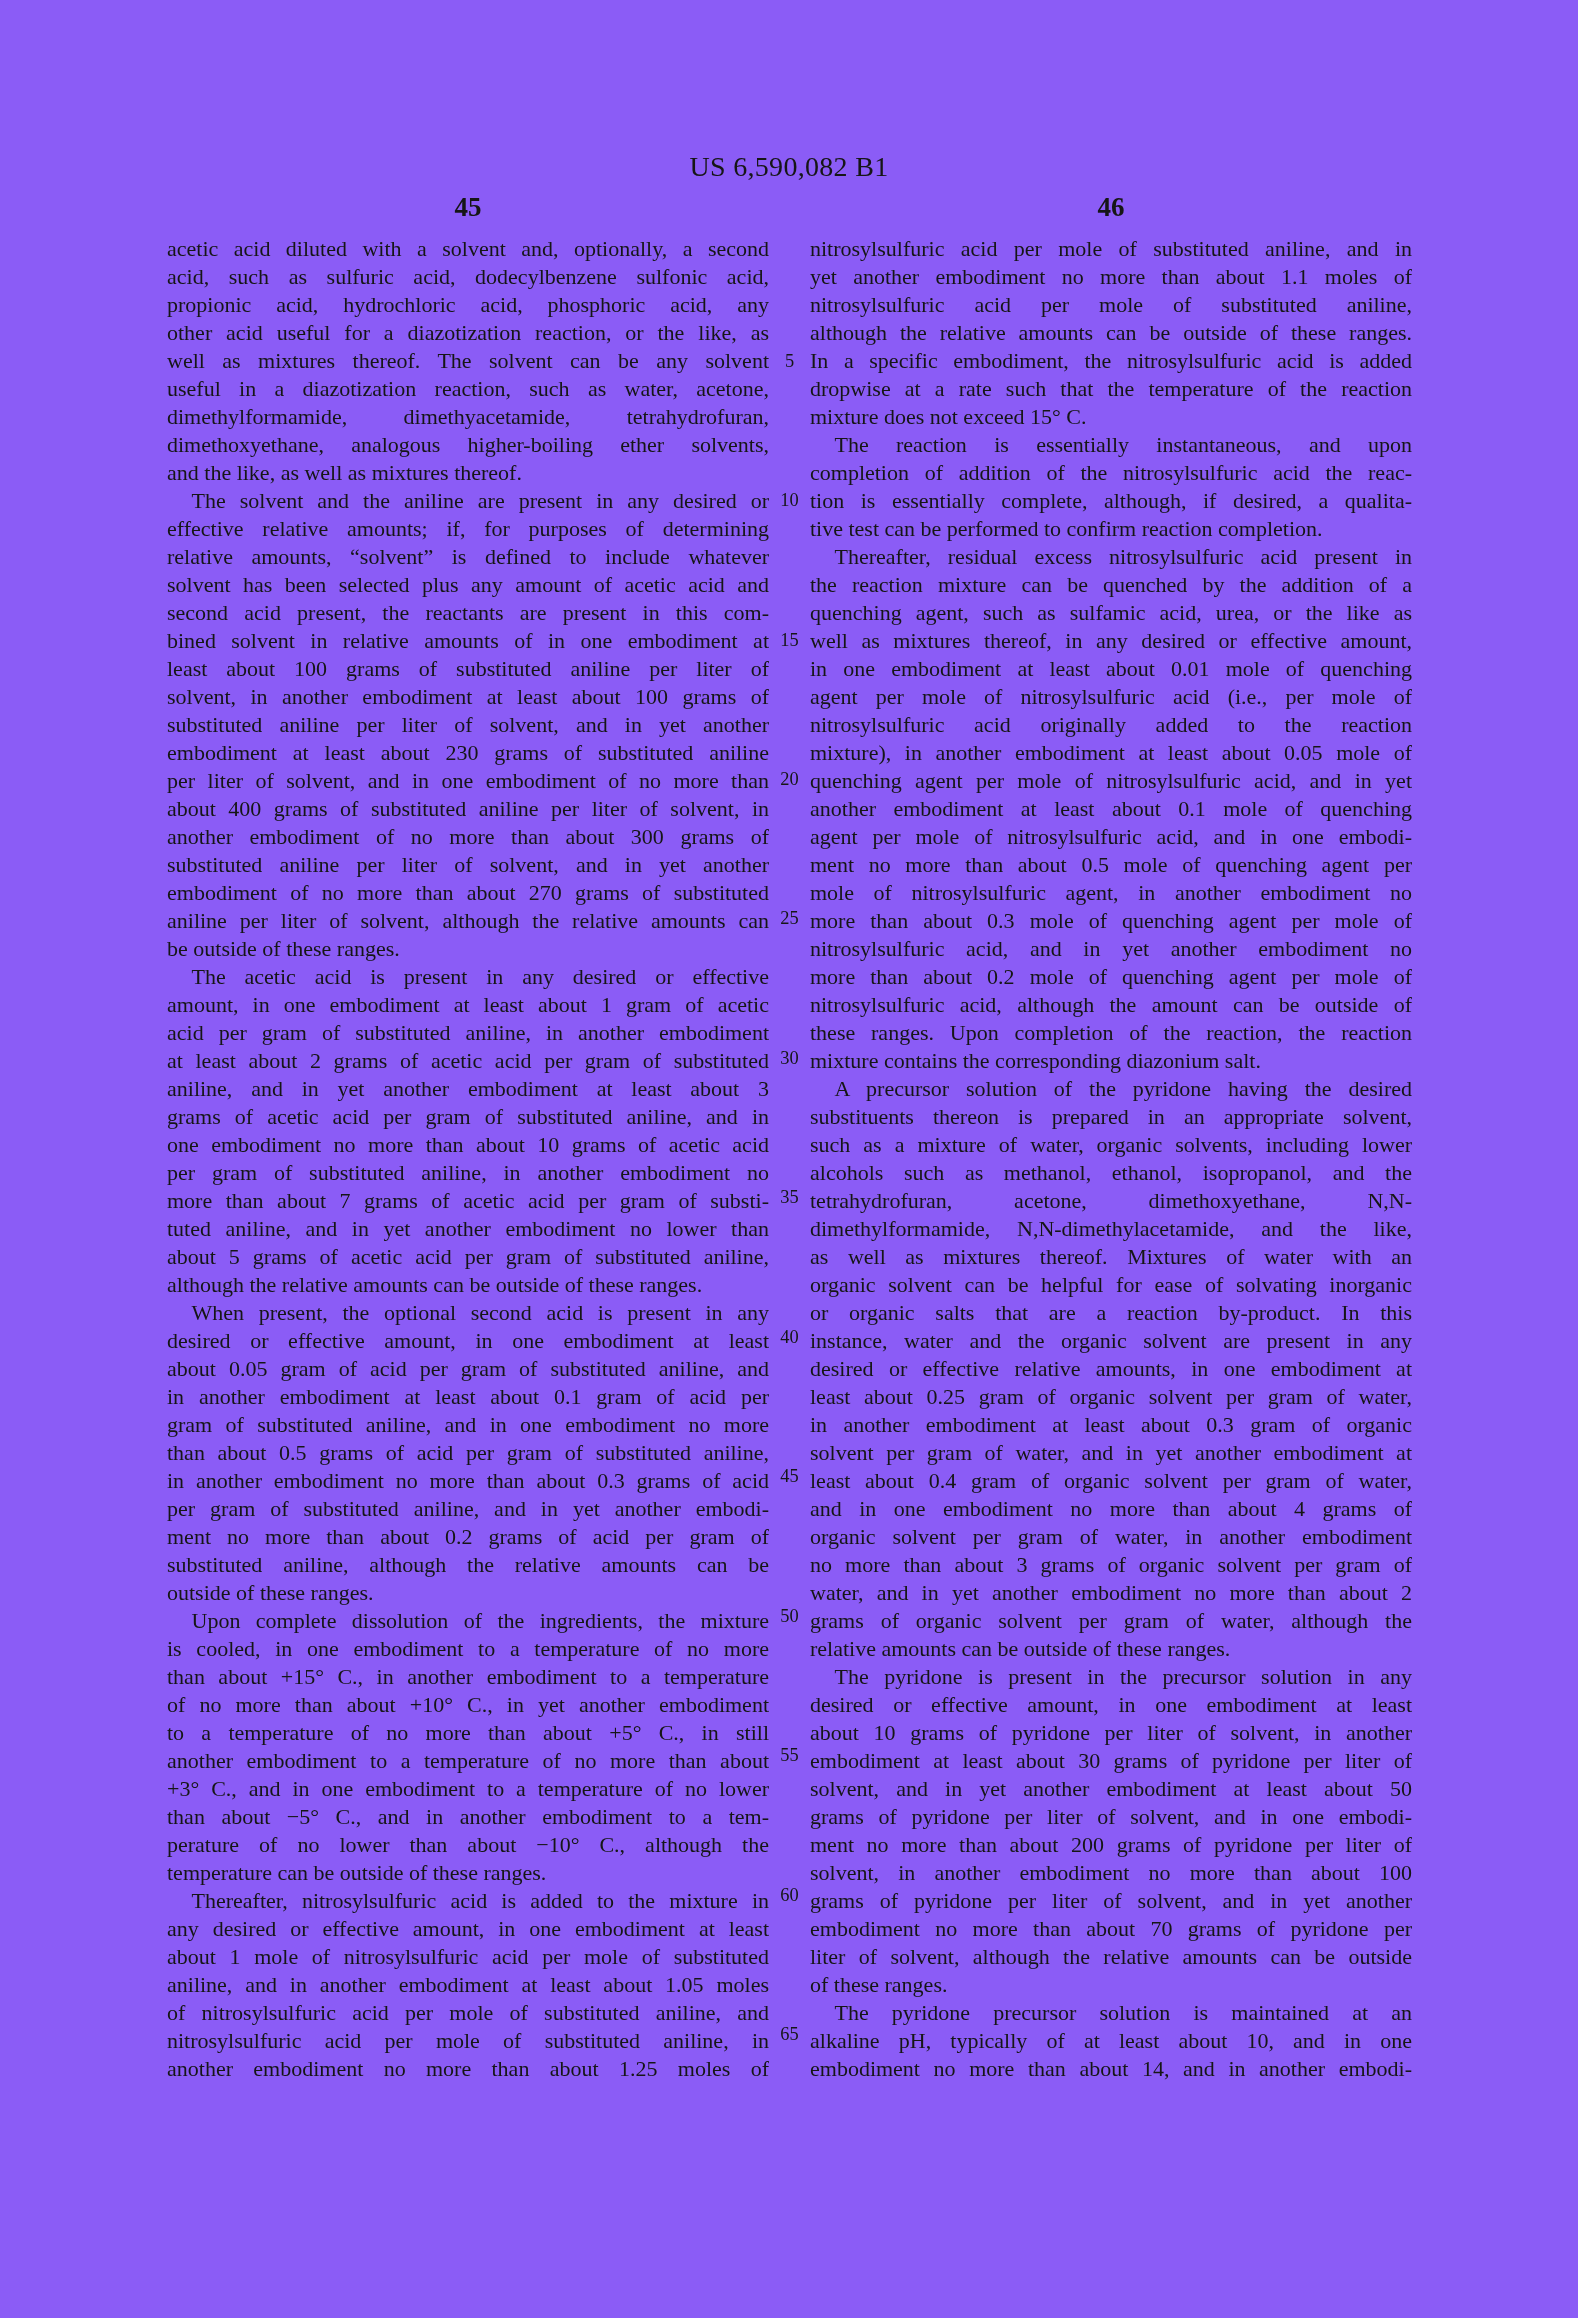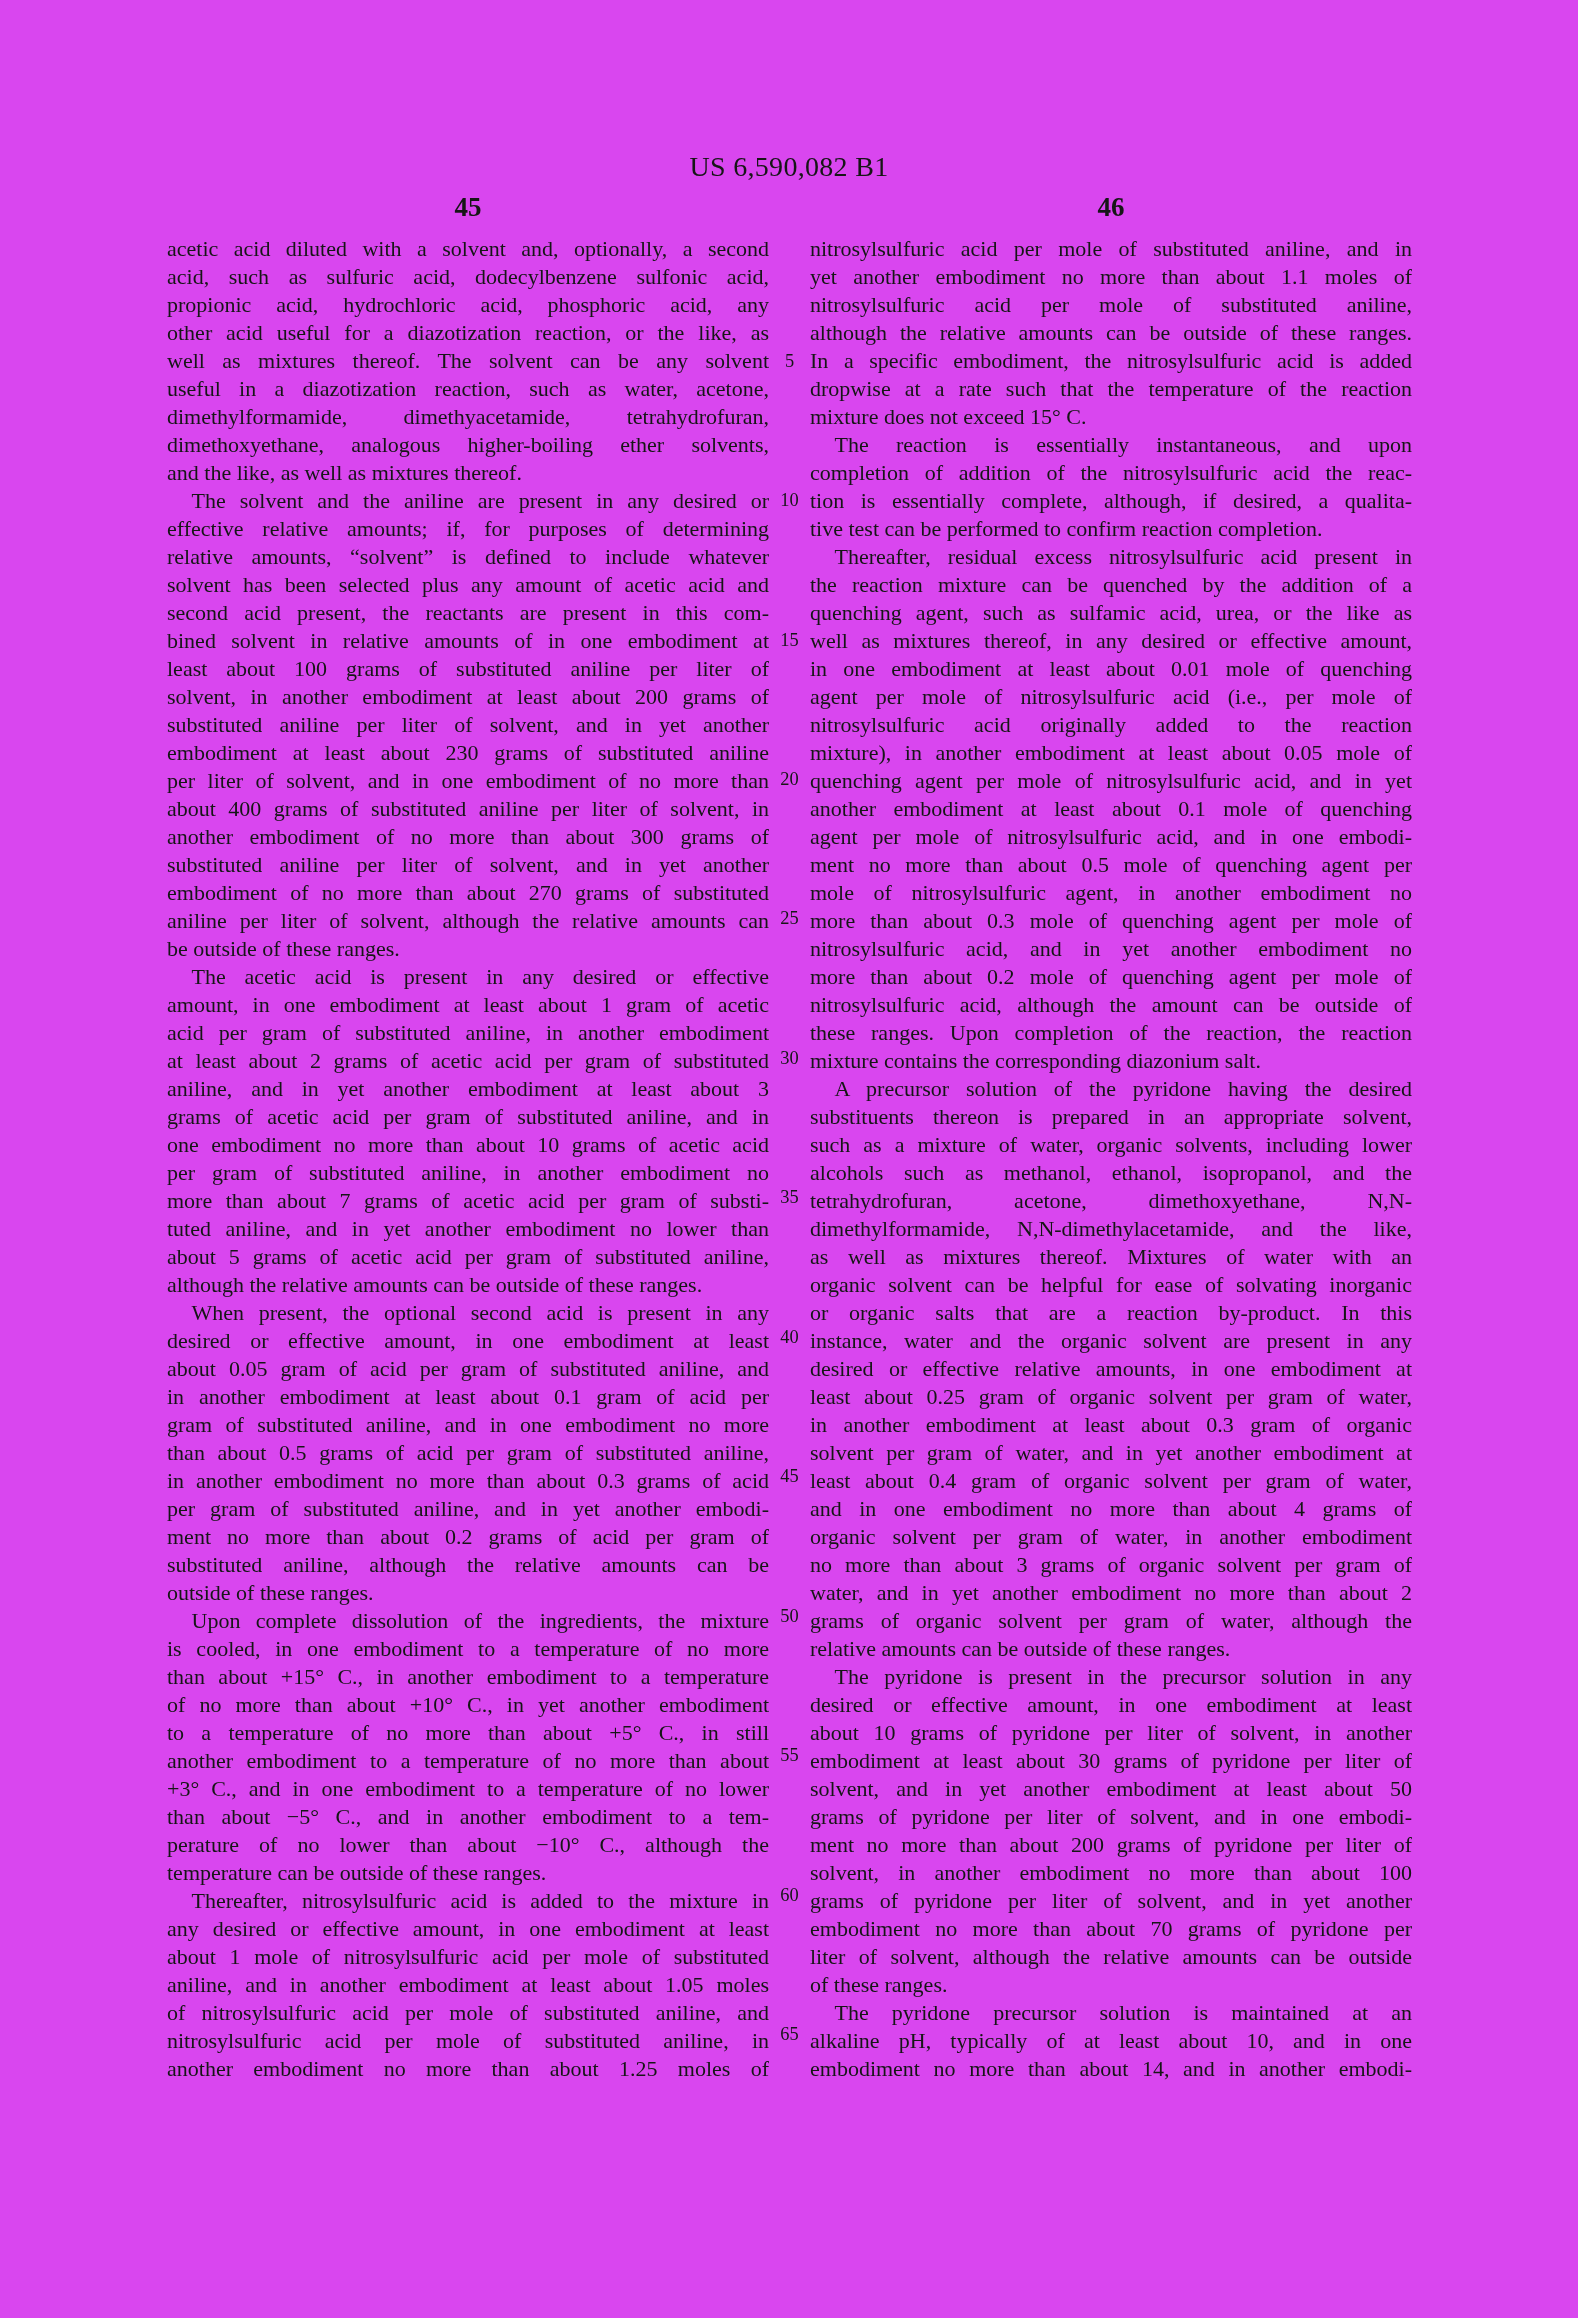--- a/index.html
+++ b/index.html
@@ -1,21 +1,21 @@
 <!DOCTYPE html>
 <html style="font-size:11px"><head>
 <meta charset="utf-8">
 <style>
   * { margin: 0; padding: 0; box-sizing: border-box; }
   html, body { background: #ffffff; }
   .page {
     position: relative;
     width: 1578px;
     height: 2319px;
-    background: #d946ef;
+    background: #8b5cf6;
     font-family: "Liberation Serif", serif;
     color: #161616;
     overflow: hidden;
   }
   .patent-number {
     position: absolute;
     top: 151px;
     left: 0;
     width: 100%;
     text-align: center;
@@ -90,21 +90,21 @@
         <div class="line para-end">and the like, as well as mixtures thereof.</div>
       </div>
       <div class="paragraph">
         <div class="line indent">The solvent and the aniline are present in any desired or</div>
         <div class="line">effective relative amounts; if, for purposes of determining</div>
         <div class="line">relative amounts, “solvent” is defined to include whatever</div>
         <div class="line">solvent has been selected plus any amount of acetic acid and</div>
         <div class="line">second acid present, the reactants are present in this com-</div>
         <div class="line">bined solvent in relative amounts of in one embodiment at</div>
         <div class="line">least about 100 grams of substituted aniline per liter of</div>
-        <div class="line">solvent, in another embodiment at least about 200 grams of</div>
+        <div class="line">solvent, in another embodiment at least about 100 grams of</div>
         <div class="line">substituted aniline per liter of solvent, and in yet another</div>
         <div class="line">embodiment at least about 230 grams of substituted aniline</div>
         <div class="line">per liter of solvent, and in one embodiment of no more than</div>
         <div class="line">about 400 grams of substituted aniline per liter of solvent, in</div>
         <div class="line">another embodiment of no more than about 300 grams of</div>
         <div class="line">substituted aniline per liter of solvent, and in yet another</div>
         <div class="line">embodiment of no more than about 270 grams of substituted</div>
         <div class="line">aniline per liter of solvent, although the relative amounts can</div>
         <div class="line para-end">be outside of these ranges.</div>
       </div>

